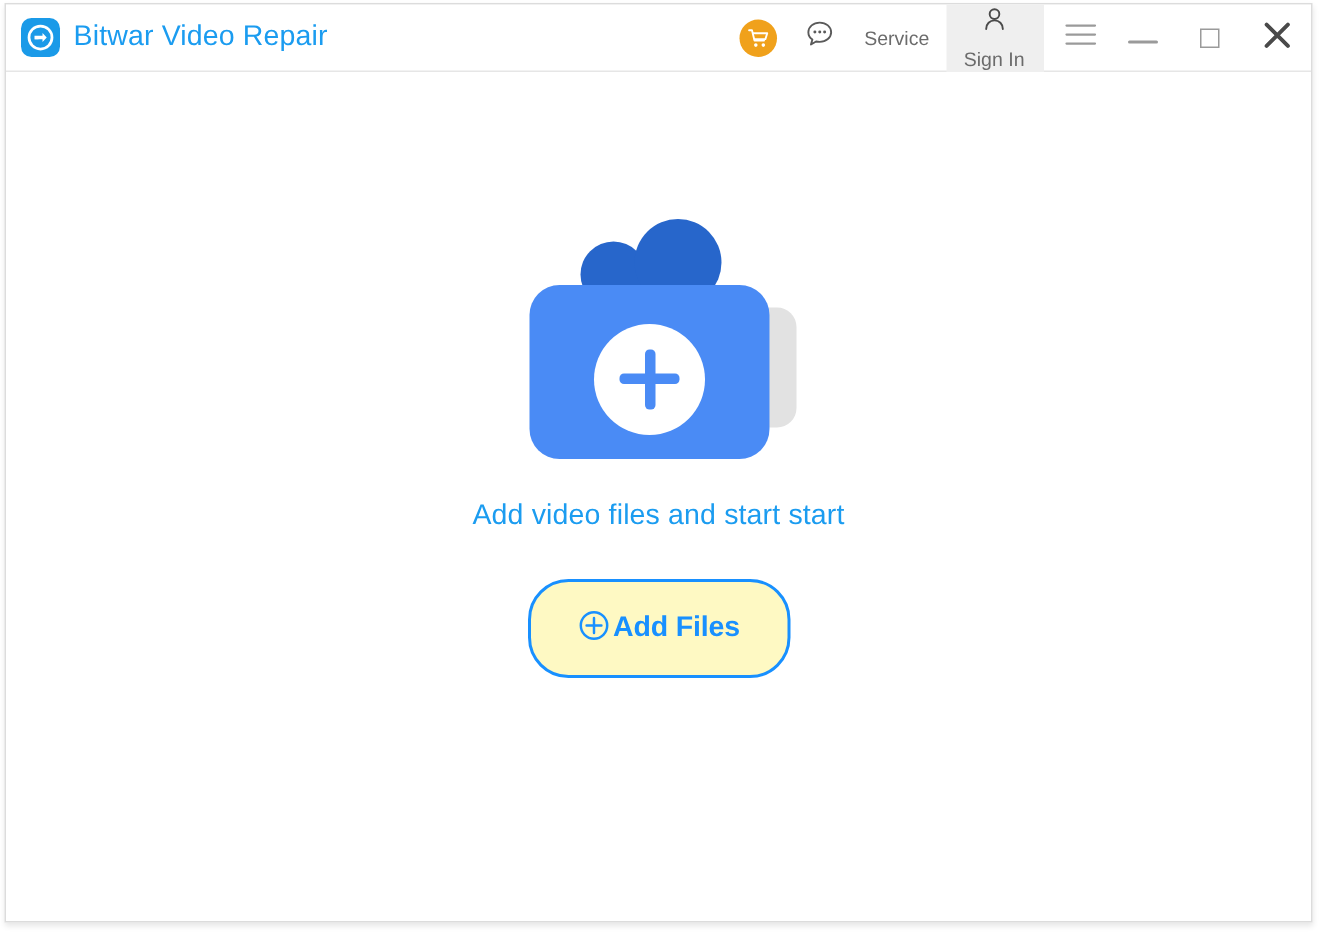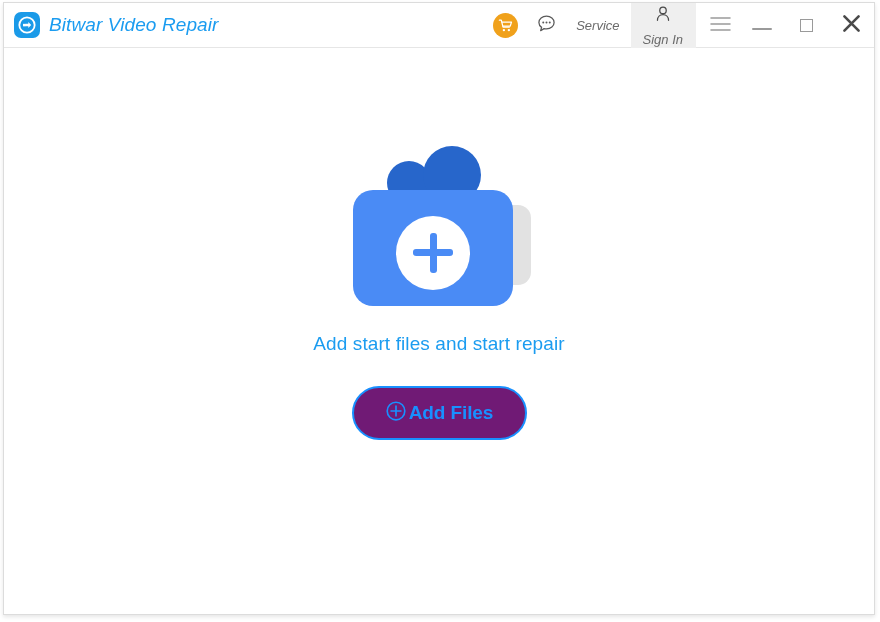--- a/index.html
+++ b/index.html
@@ -30,21 +30,20 @@
 
   
   #title-bar {
     position: relative;
     height: 45px;
     flex: 0 0 45px;
     background: #ffffff;
     border-bottom: 1px solid #e6e6e6;
     display: flex;
     align-items: center;
-    font-style: italic;
   }
 
   #app-logo {
     margin-left: 10px;
     width: 26px;
     height: 26px;
     border-radius: 7px;
     background: #1a9ae8;
     display: flex;
     align-items: center;
@@ -213,24 +212,24 @@
   #hint-text {
     margin-top: 22px;
     font-size: 19px;
     color: #1b9cf0;
     letter-spacing: 0.1px;
   }
 
   #add-files-button {
     margin-top: 31px;
     width: 175px;
-    height: 54px;
+    height: 66px;
     border-radius: 27px;
     border: 2px solid #1890ff;
-    background: #701a75;
+    background: #fef9c3;
     display: flex;
     align-items: center;
     justify-content: center;
     gap: 2px;
     cursor: pointer;
   }
   #add-files-label {
     font-size: 19px;
     font-weight: bold;
     color: #1890ff;
@@ -329,21 +328,21 @@
       <div id="camera-icon">
         <div id="reel-small"></div>
         <div id="reel-large"></div>
         <div id="camera-lens"></div>
         <div id="camera-body"></div>
         <div id="lens-ring"></div>
         <div id="plus-h"></div>
         <div id="plus-v"></div>
       </div>
 
-      <div id="hint-text">Add start files and start repair</div>
+      <div id="hint-text">Add video files and start start</div>
 
       <div id="add-files-button">
         <span>
           <svg width="22" height="22" viewBox="0 0 24 24" aria-hidden="true">
             <circle cx="12" cy="12" r="9.6" fill="none" stroke="#1890ff" stroke-width="1.8"></circle>
             <path d="M12 6.6 V17.4 M6.6 12 H17.4" stroke="#1890ff" stroke-width="1.8" stroke-linecap="round"></path>
           </svg>
         </span>
         <span id="add-files-label">Add Files</span>
       </div>

